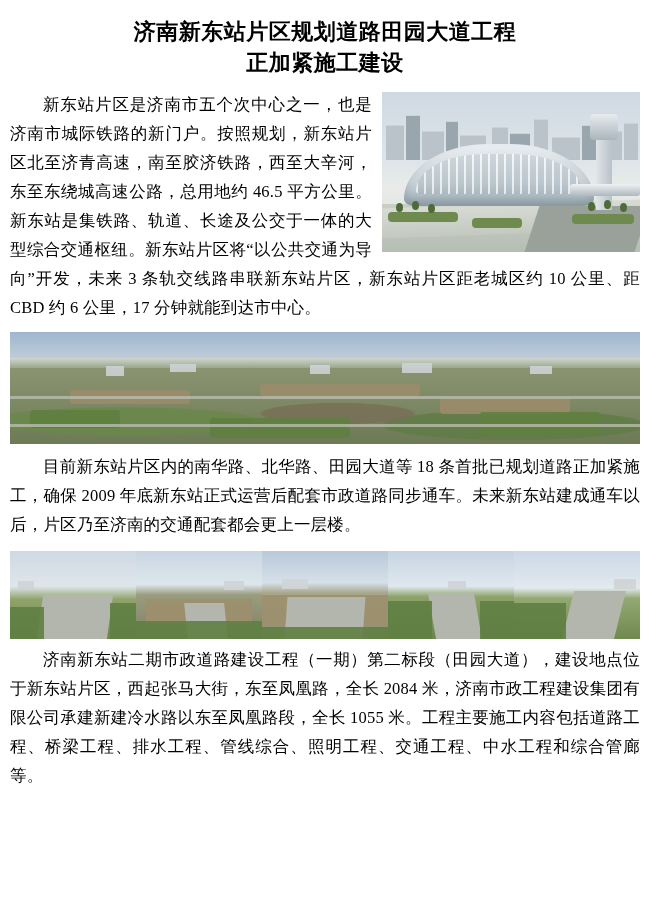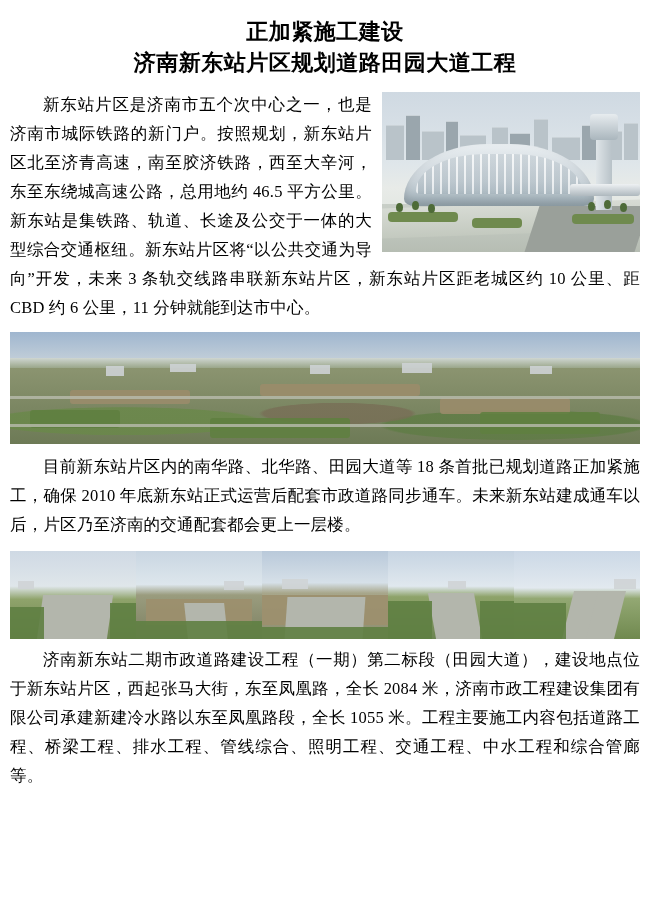--- a/index.html
+++ b/index.html
@@ -201,22 +201,22 @@
   .strip-cell .dz {
     position:absolute; background:#9c8f6d; opacity:.9;
   }
 </style>
 </head>
 <body>
 
 <div class="page">
 
   <h1 class="title">
+    <span class="line">济南新东站片区规划道路田园大道工程</span>
     <span class="line">正加紧施工建设</span>
-    <span class="line">济南新东站片区规划道路田园大道工程</span>
   </h1>
 
   <div class="sec1">
 
     <div class="float-img station" title="济南新东站建筑效果图">
       <div class="sky"></div>
       <div class="skyline">
         <div class="bldg" style="left:4px;width:18px;height:34px;"></div>
         <div class="bldg dark" style="left:24px;width:14px;height:44px;"></div>
         <div class="bldg" style="left:40px;width:22px;height:28px;"></div>
@@ -240,21 +240,21 @@
       <div class="greenbelt" style="left:90px;bottom:24px;width:50px;"></div>
       <div class="greenbelt" style="left:190px;bottom:28px;width:62px;"></div>
       <div class="tree" style="left:14px;bottom:40px;"></div>
       <div class="tree" style="left:30px;bottom:42px;"></div>
       <div class="tree" style="left:46px;bottom:39px;"></div>
       <div class="tree" style="left:206px;bottom:41px;"></div>
       <div class="tree" style="left:222px;bottom:43px;"></div>
       <div class="tree" style="left:238px;bottom:40px;"></div>
     </div>
 
-    <p class="body-text indent">新东站片区是济南市五个次中心之一，也是济南市城际铁路的新门户。按照规划，新东站片区北至济青高速，南至胶济铁路，西至大辛河，东至东绕城高速公路，总用地约 46.5 平方公里。新东站是集铁路、轨道、长途及公交于一体的大型综合交通枢纽。新东站片区将“以公共交通为导向”开发，未来 3 条轨交线路串联新东站片区，新东站片区距老城区约 10 公里、距 CBD 约 6 公里，11 分钟就能到达市中心。</p>
+    <p class="body-text indent">新东站片区是济南市五个次中心之一，也是济南市城际铁路的新门户。按照规划，新东站片区北至济青高速，南至胶济铁路，西至大辛河，东至东绕城高速公路，总用地约 46.5 平方公里。新东站是集铁路、轨道、长途及公交于一体的大型综合交通枢纽。新东站片区将“以公共交通为导向”开发，未来 3 条轨交线路串联新东站片区，新东站片区距老城区约 10 公里、距 CBD 约 6 公里，17 分钟就能到达市中心。</p>
   </div>
 
   <div class="wide-img aerial" title="新东站片区施工航拍全景图">
     <div class="sky"></div>
     <div class="horizon"></div>
     <div class="site"></div>
     <div class="dirt" style="left:60px;top:58px;width:120px;height:14px;"></div>
     <div class="dirt" style="left:250px;top:52px;width:160px;height:12px;"></div>
     <div class="dirt" style="left:430px;top:66px;width:130px;height:16px;"></div>
     <div class="green" style="left:20px;top:78px;width:90px;height:18px;"></div>
@@ -263,21 +263,21 @@
     <div class="bldg" style="left:96px;top:34px;width:18px;height:10px;"></div>
     <div class="bldg" style="left:160px;top:32px;width:26px;height:8px;"></div>
     <div class="bldg" style="left:300px;top:33px;width:20px;height:9px;"></div>
     <div class="bldg" style="left:392px;top:31px;width:30px;height:10px;"></div>
     <div class="bldg" style="left:520px;top:34px;width:22px;height:8px;"></div>
     <div class="roadline" style="left:0;top:64px;width:630px;"></div>
     <div class="roadline" style="left:0;top:92px;width:630px;"></div>
   </div>
 
   <div class="sec2">
-    <p class="body-text indent para">目前新东站片区内的南华路、北华路、田园大道等 18 条首批已规划道路正加紧施工，确保 2010 年底新东站正式运营后配套市政道路同步通车。未来新东站建成通车以后，片区乃至济南的交通配套都会更上一层楼。</p>
+    <p class="body-text indent para">目前新东站片区内的南华路、北华路、田园大道等 18 条首批已规划道路正加紧施工，确保 2009 年底新东站正式运营后配套市政道路同步通车。未来新东站建成通车以后，片区乃至济南的交通配套都会更上一层楼。</p>
   </div>
 
   <div class="strip-img">
     <div class="strip-cell sc1" style="width:126px;" title="田园大道施工航拍一">
       <div class="sky"></div>
       <div class="rd" style="left:30px;top:44px;width:70px;height:44px;transform:skewX(-8deg);"></div>
       <div class="gr" style="left:0;top:56px;width:34px;height:32px;"></div>
       <div class="gr" style="left:100px;top:52px;width:26px;height:36px;"></div>
       <div class="bd" style="left:8px;top:30px;width:16px;height:8px;"></div>
     </div>

